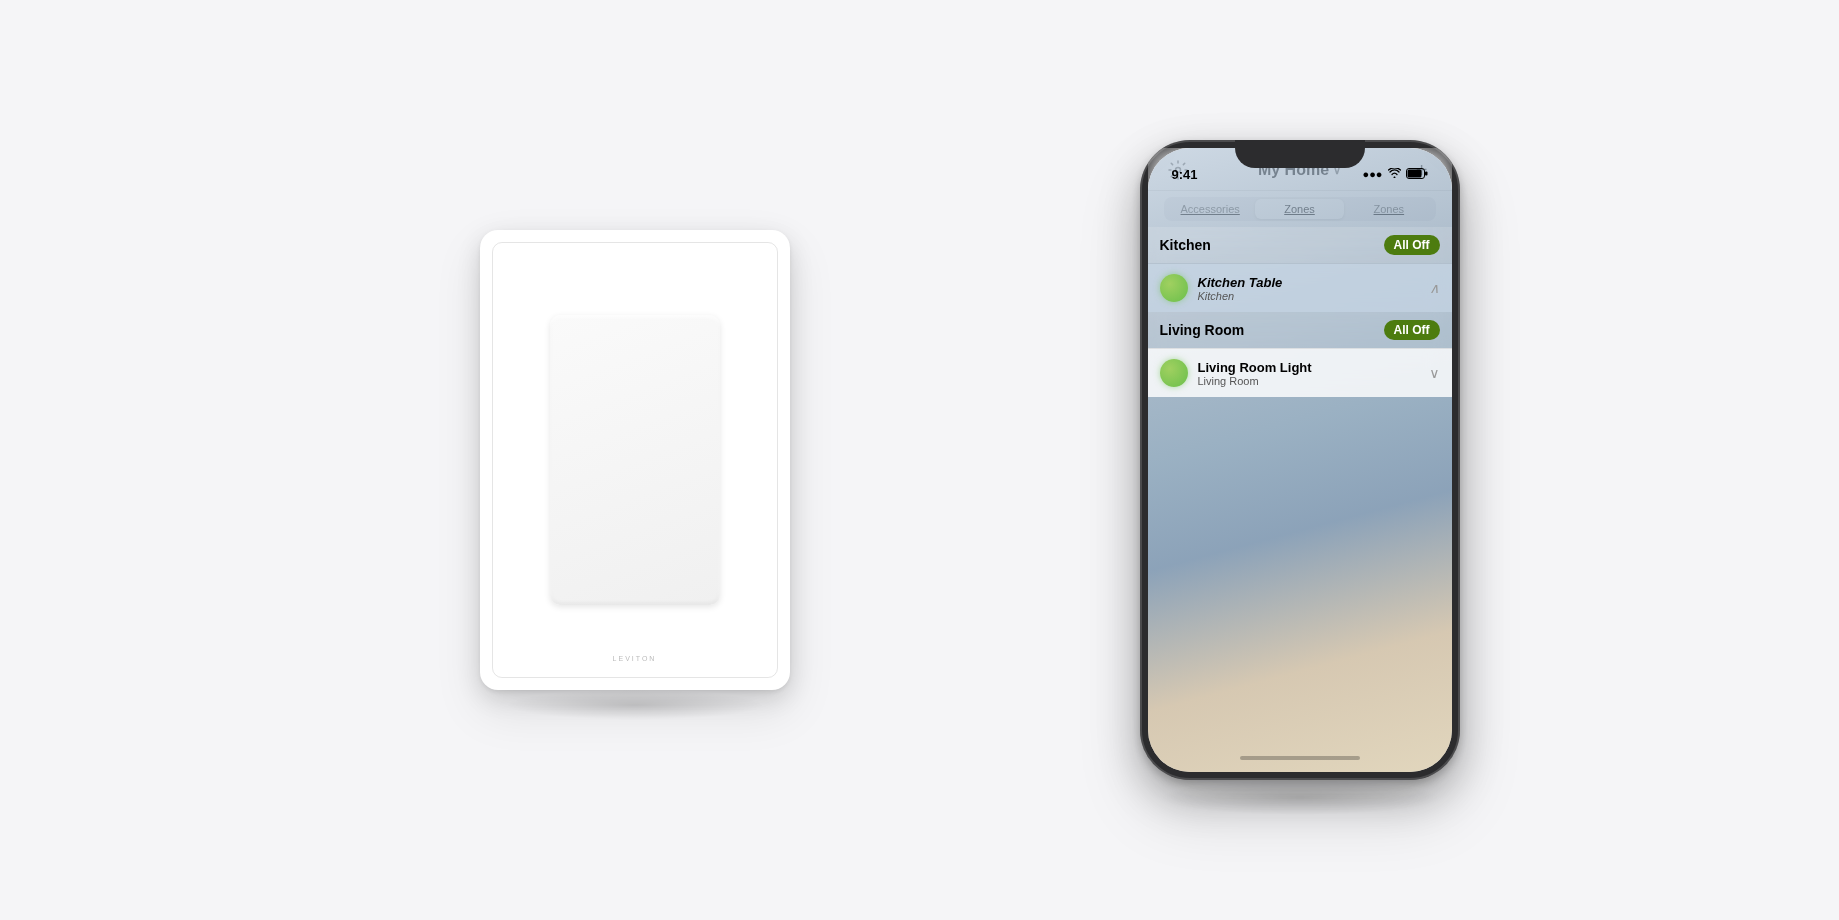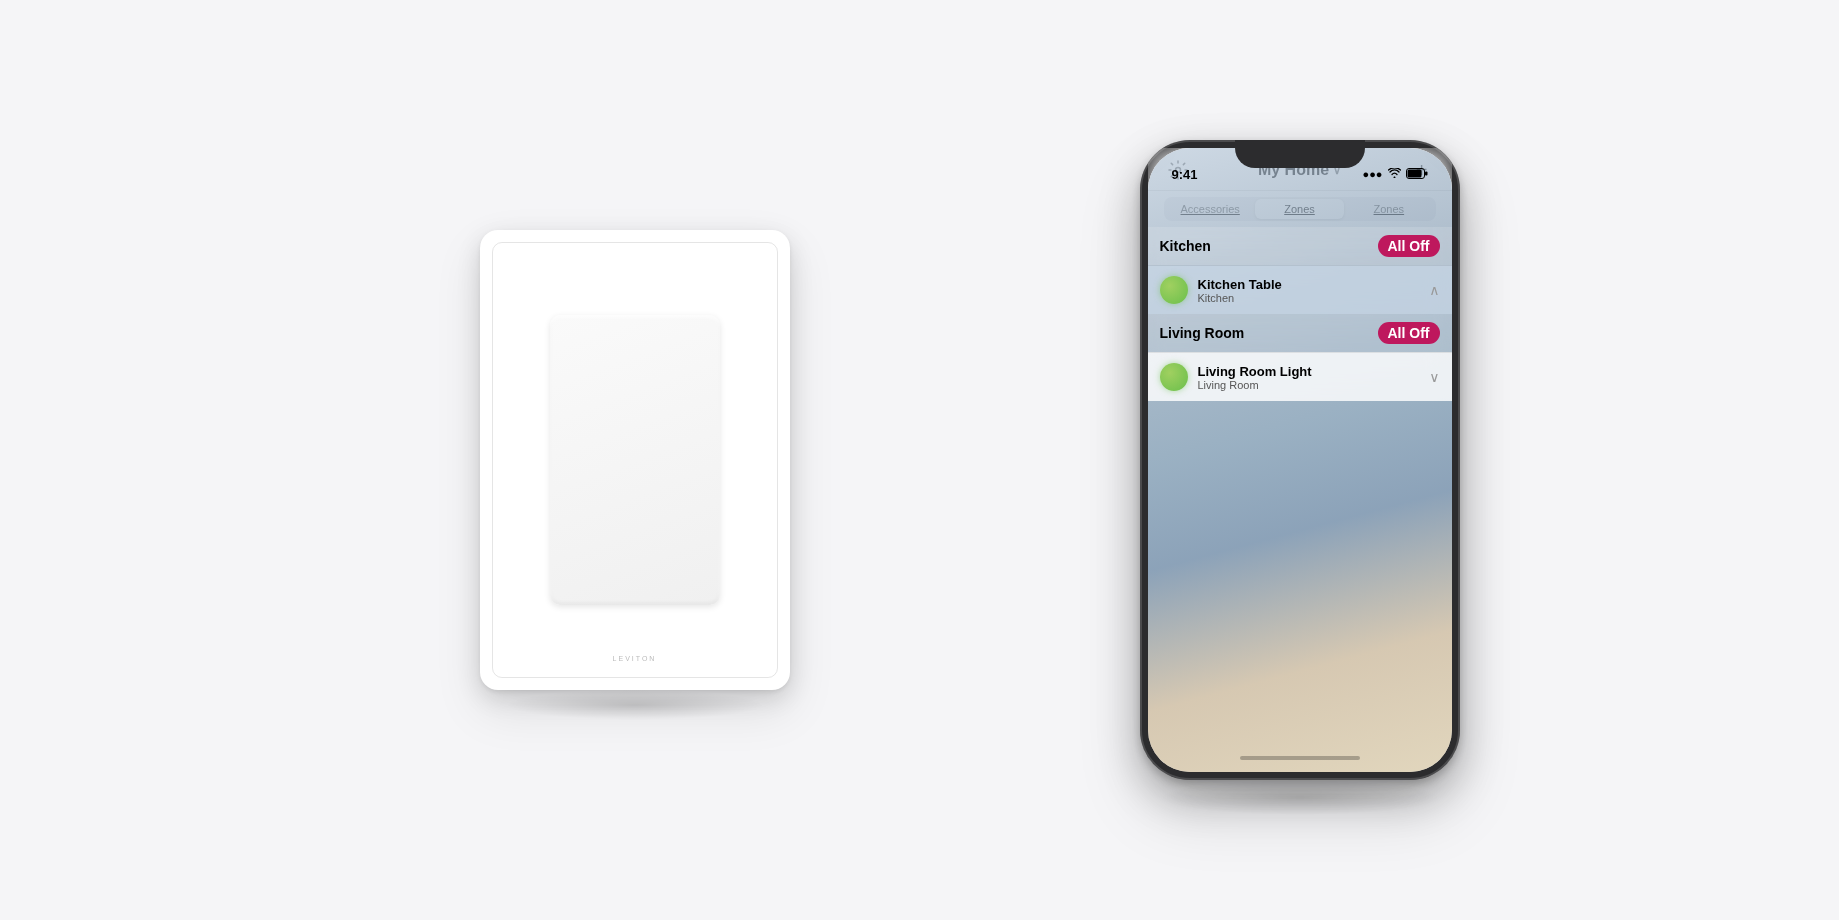--- a/index.html
+++ b/index.html
@@ -281,23 +281,23 @@
       backdrop-filter: blur(8px);
     }
 
     .room-name {
       font-size: 14px;
       font-weight: 600;
       color: #000;
     }
 
     .all-off-btn {
-      background: #be185d;
+      background: #4d7c0f;
       color: #fff;
-      font-size: 14px;
+      font-size: 12px;
       font-weight: 600;
       padding: 3px 10px;
       border-radius: 12px;
     }
 
     
     .device-item {
       background: rgba(255,255,255,0.82);
       backdrop-filter: blur(12px);
       margin: 0;
@@ -341,20 +341,21 @@
 
     .device-chevron {
       color: #999;
       font-size: 14px;
     }
 
     
     .device-expanded {
       background: rgba(200,215,230,0.75);
       backdrop-filter: blur(12px);
+      font-style: italic;
     }
 
     .brightness-row {
       padding: 4px 12px 8px;
       background: rgba(200,215,230,0.75);
     }
 
     .brightness-label {
       font-size: 11px;
       color: #333;

